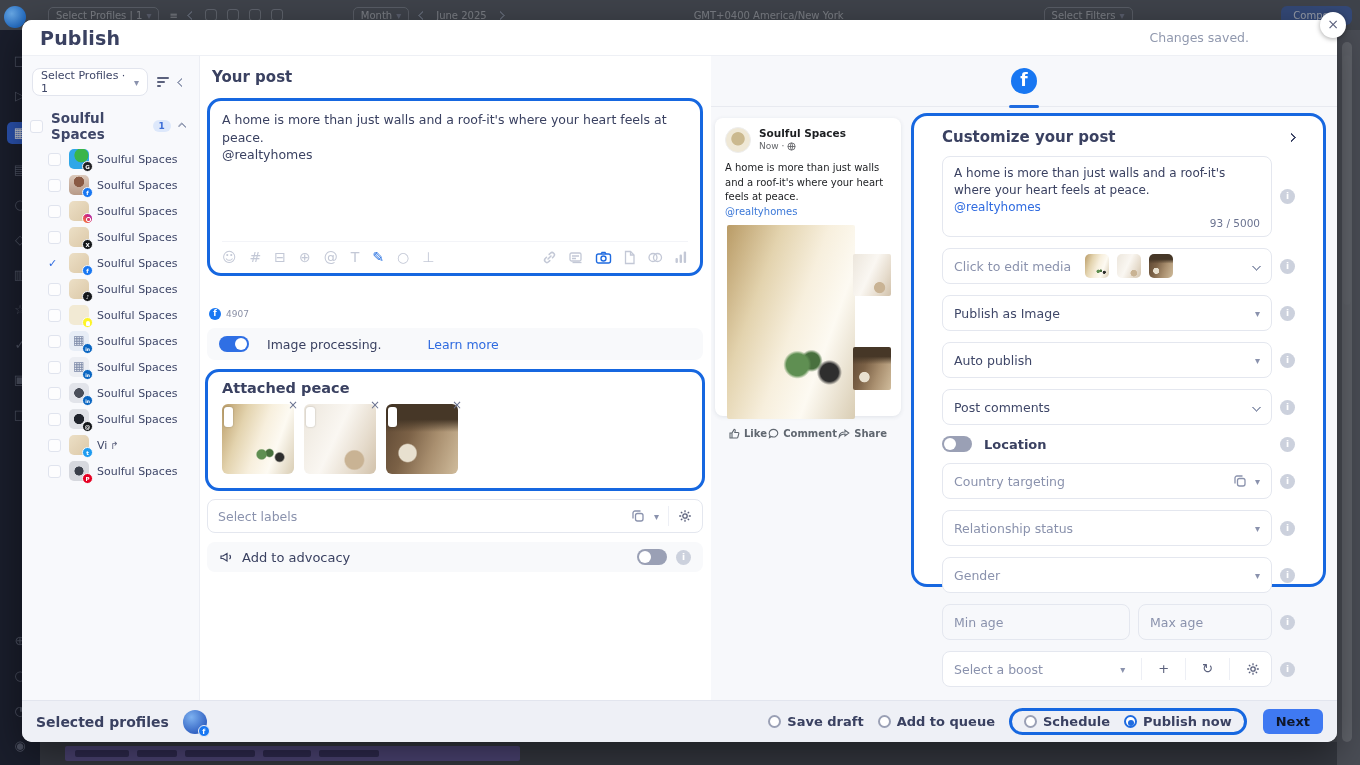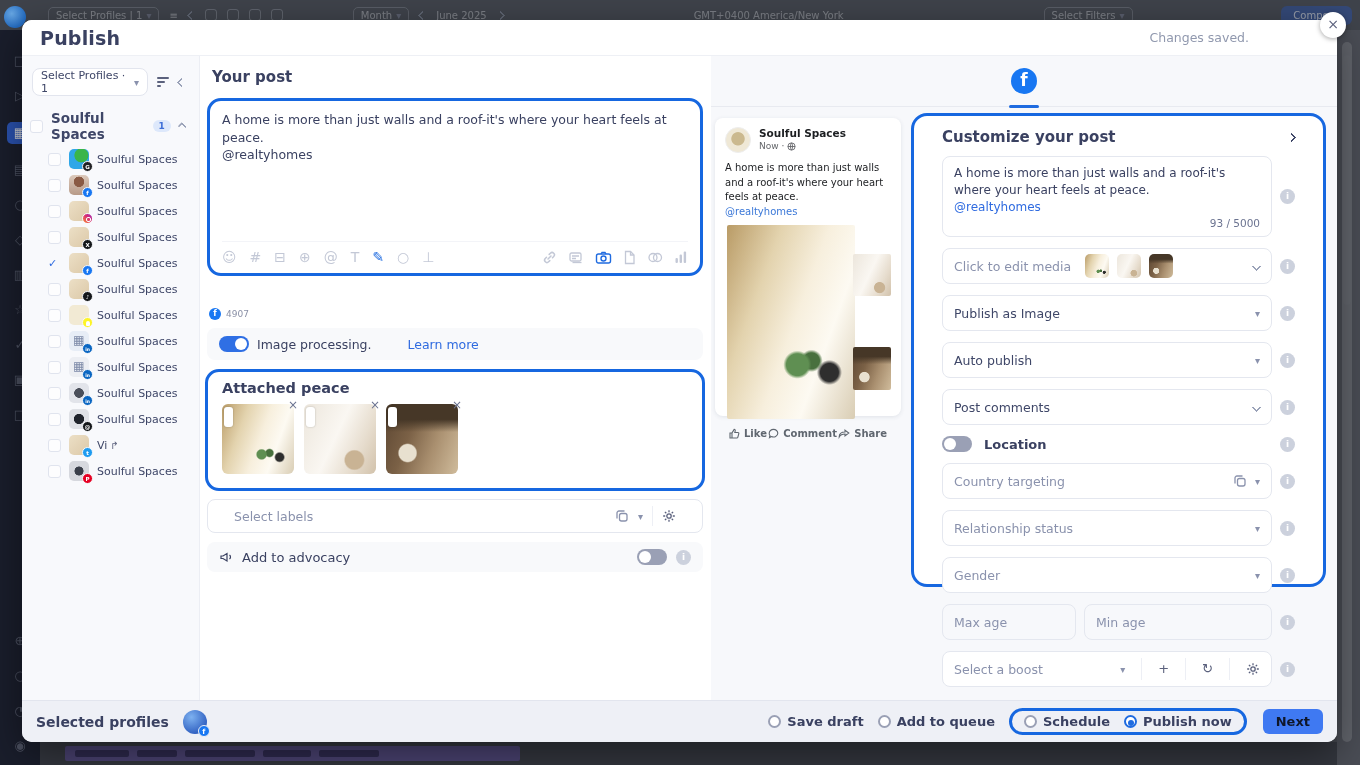--- a/index.html
+++ b/index.html
@@ -84,38 +84,38 @@
   .editor{position:absolute;left:7px;top:42px;width:496px;height:178px;border:3px solid #1667e0;border-radius:14px;background:#fff;padding:10px 12px;}
   .editor .txt{font-size:12.5px;color:#3a4161;line-height:1.4;}
   .toolrow{position:absolute;left:12px;right:12px;bottom:8px;display:flex;align-items:center;border-top:1px solid #f3f4f8;padding-top:7px;}
   .tool{color:#c3c8d6;font-size:14px;margin-right:13px;line-height:16px;cursor:pointer;}
   .tool.active{color:#1f6be0;}
   .toolsR{margin-left:auto;display:flex;align-items:center;gap:11px;}
   .toolsR svg{display:block;cursor:pointer;}
   .countrow{position:absolute;left:9px;top:252px;display:flex;align-items:center;gap:5px;}
   .fbdot{width:12px;height:12px;border-radius:50%;background:#1877f2;color:#fff;font-size:8px;font-weight:700;text-align:center;line-height:12px;}
   .countnum{font-size:9px;color:#8a90a6;}
-  .improc{position:absolute;left:7px;top:272px;width:496px;height:32px;background:#f8f9fb;border-radius:8px;display:flex;align-items:center;gap:8px;padding:0 12px;}
+  .improc{position:absolute;left:7px;top:272px;width:496px;height:32px;background:#f8f9fb;border-radius:8px;display:flex;align-items:center;gap:18px;padding:0 12px;}
   .toggle{width:30px;height:16px;border-radius:9px;position:relative;flex:0 0 auto;cursor:pointer;}
   .toggle.on{background:#2f6fe4;}
   .toggle.on::after{content:"";position:absolute;right:2px;top:2px;width:12px;height:12px;border-radius:50%;background:#fff;}
   .toggle.off{background:#9aa0b5;}
   .toggle.off::after{content:"";position:absolute;left:2px;top:2px;width:12px;height:12px;border-radius:50%;background:#fff;}
   .improc .lbl{font-size:12.5px;color:#3a4161;}
   .improc a{font-size:12.5px;color:#2f6be0;text-decoration:none;cursor:pointer;padding-left:28px;}
   .attached{position:absolute;left:5px;top:313px;width:500px;height:122px;border:3px solid #1667e0;border-radius:14px;background:#fff;padding:8px 14px;}
   .att-title{font-size:14.5px;font-weight:600;color:#3a4161;margin-bottom:8px;}
   .thumbrow{display:flex;gap:10px;}
   .thumb{position:relative;width:72px;height:70px;border-radius:6px;flex:0 0 auto;}
   .thumb .x{position:absolute;right:-4px;top:-6px;color:#6b7390;font-size:12px;background:transparent;cursor:pointer;}
   .thumb .tag{position:absolute;left:2px;top:3px;width:9px;height:20px;background:#fff;border-radius:3px;box-shadow:0 0 2px rgba(0,0,0,.25);}
   .ph1{background:radial-gradient(circle at 55% 72%,#5f8f52 0 7%,transparent 9%),radial-gradient(circle at 66% 70%,#48703e 0 5%,transparent 7%),radial-gradient(circle at 80% 76%,#2e2e2e 0 5%,transparent 7%),linear-gradient(110deg,#b99b66 0%,#e3d3ae 28%,#f7efdd 52%,#fdfaf2 72%,#d9cdb4 100%);}
   .ph2{background:radial-gradient(circle at 70% 80%,#c9b394 0 12%,transparent 14%),linear-gradient(115deg,#ece6dc,#faf7f2 45%,#e6dccd 75%,#d2c2ab);}
   .ph3{background:linear-gradient(#463727 0 22%,transparent 40%),radial-gradient(circle at 30% 70%,#e8e0cf 0 12%,transparent 14%),linear-gradient(110deg,#5c4632,#7b6146 35%,#a98f6f 65%,#d0bc9c);}
-  .labelsrow{position:absolute;left:7px;top:443px;width:496px;height:34px;border:1px solid #e4e7ef;border-radius:8px;display:flex;align-items:center;padding:0 26px;gap:9px;}
+  .labelsrow{position:absolute;left:7px;top:443px;width:496px;height:34px;border:1px solid #e4e7ef;border-radius:8px;display:flex;align-items:center;padding:0 10px;gap:9px;}
   .labelsrow .ph{font-size:12.5px;color:#8a92ad;margin-right:auto;}
   .vdiv{width:1px;height:20px;background:#edeff5;}
   .advrow{position:absolute;left:7px;top:486px;width:496px;height:30px;background:#f8f9fb;border-radius:8px;display:flex;align-items:center;gap:9px;padding:0 12px;}
   .advrow .lbl{font-size:13px;color:#3a4161;margin-right:auto;}
   .info{width:15px;height:15px;border-radius:50%;background:#ccd1dd;color:#fff;font-size:9px;font-weight:700;text-align:center;line-height:15px;flex:0 0 auto;font-style:normal;}
 
   
   .rightregion{position:absolute;left:689px;top:36px;width:626px;height:644px;background:#f7f8fb;}
   .tabstrip{position:absolute;left:0;top:0;width:100%;height:51px;border-bottom:1px solid #e8eaf0;display:flex;align-items:center;justify-content:center;}
   .fbtab{position:relative;width:26px;height:26px;border-radius:50%;background:#1877f2;color:#fff;font-size:17px;font-weight:700;text-align:center;line-height:25px;cursor:pointer;}
@@ -599,25 +599,25 @@
 
         <div class="crow">
           <div class="cfield">
             <span class="lab-g">Gender</span>
             <span class="caret">▾</span>
           </div>
           <i class="info">i</i>
         </div>
 
         <div class="crow">
+          <div class="agefield minf">
+              <span>Min age</span>
+            </div>
           <div class="agefield maxf">
               <span>Max age</span>
-            </div>
-          <div class="agefield minf">
-              <span>Min age</span>
             </div>
           <i class="info">i</i>
         </div>
 
         <div class="crow" style="margin-bottom:0;">
           <div class="cfield">
             <span class="lab-g">Select a boost</span>
             <span class="caret">▾</span>
             <span class="bsep"></span>
             <span class="bico">+</span>

